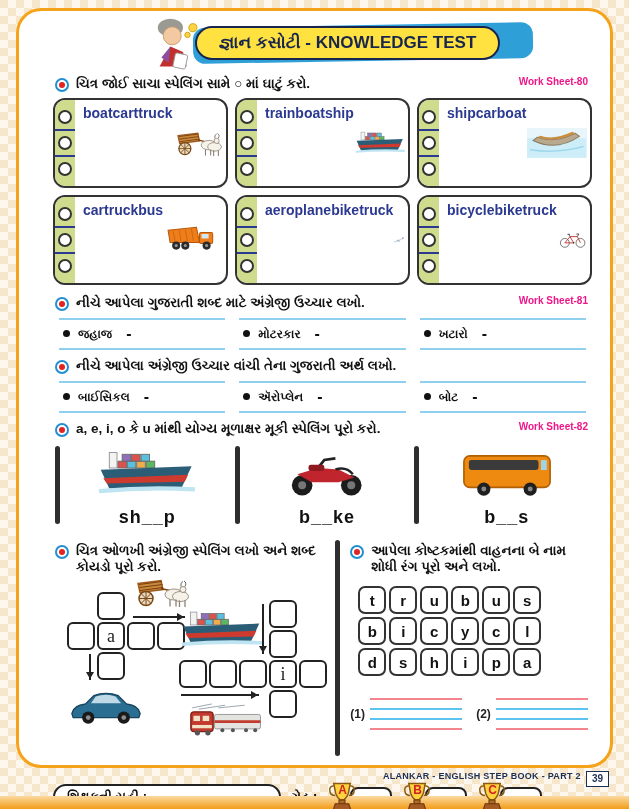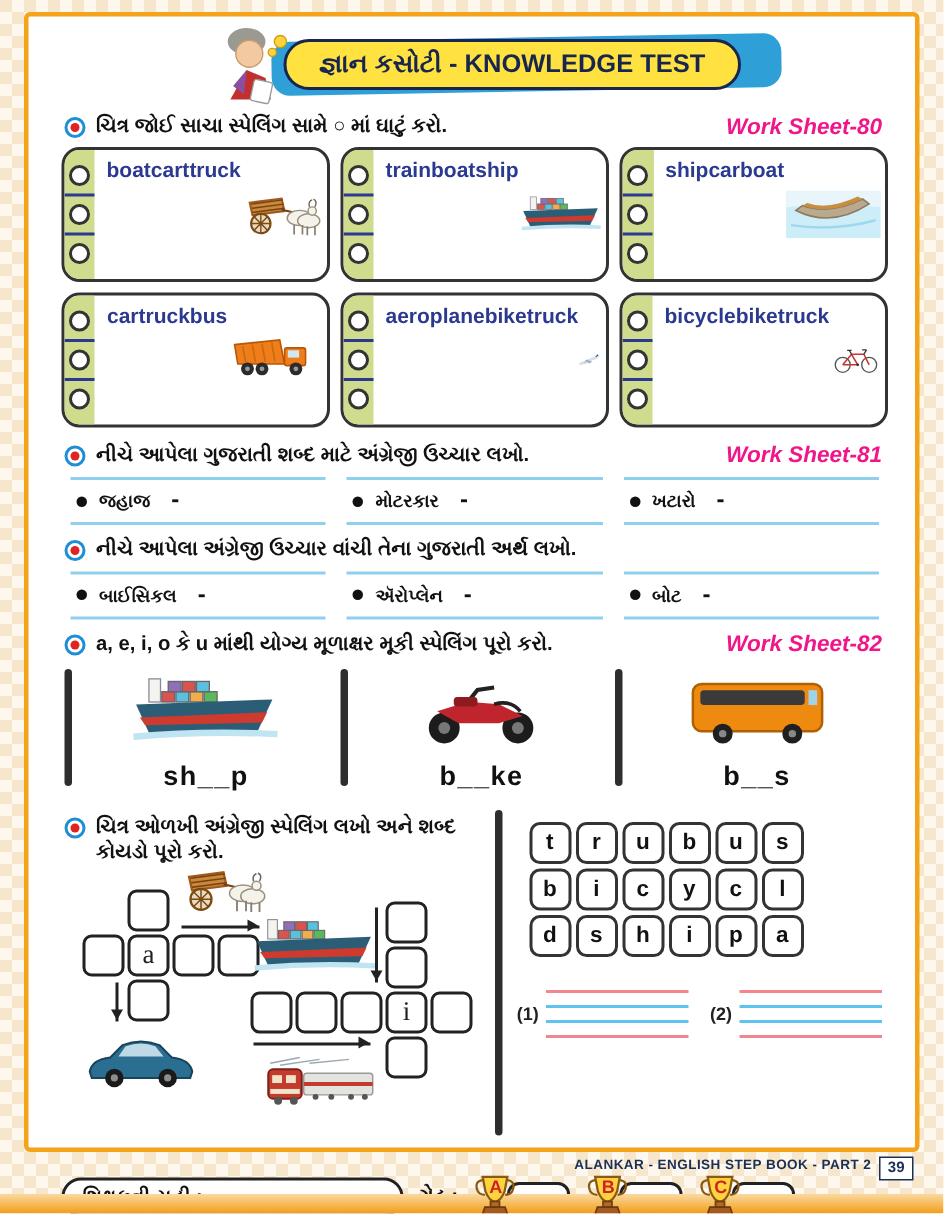--- a/index.html
+++ b/index.html
@@ -5,37 +5,37 @@
   * { box-sizing: border-box; margin: 0; padding: 0; }
   body { font-family: "Liberation Sans", sans-serif; background:#fff; }
   .page{
     position:relative; width:629px; height:809px; overflow:hidden;
     background-color:#f8ecd9;
     background-image:conic-gradient(#fdf7ee 25%, #f6e6cc 0 50%, #fdf7ee 0 75%, #f6e6cc 0);
     background-size:16px 16px;
   }
   .frame{
     position:absolute; left:16px; top:8px; width:597px; height:760px;
-    background:#fff; border:3px solid #f5a31a; border-radius:4px;
-    padding:4px 18px 0 22px;
+    background:#fff; border:3px solid #f5a31a; border-radius:25px;
+    padding:4px 18px 0 34px;
   }
   
   .header{ position:relative; display:flex; justify-content:center; align-items:center; height:56px; }
   .brush{ position:absolute; left:140px; top:10px; width:340px; height:36px; background:#2f9fd8; border-radius:12px; transform:rotate(-1deg); }
   .kid{ position:relative; width:58px; height:54px; margin-right:-8px; z-index:2; }
   .title-pill{
     position:relative; z-index:1; background:#ffe23f; border:2.5px solid #18264f; border-radius:20px;
     padding:5px 22px; font-size:17px; font-weight:bold; color:#18264f; white-space:nowrap;
   }
   
   .instr-row{ display:flex; align-items:flex-start; margin-top:5px; }
   .bullet{ flex:0 0 auto; width:14px; height:14px; border:2.5px solid #1f8fd5; border-radius:50%; margin:2px 7px 0 2px; display:flex; align-items:center; justify-content:center; background:#fff;}
   .bullet i{ width:6px; height:6px; background:#e02424; border-radius:50%; }
   .instr-text{ font-size:13.5px; font-weight:bold; color:#111; line-height:1.25; }
-  .ws-label{ margin-left:auto; font-size:15px; font-weight:bold; color:#f0168a; white-space:nowrap; padding-right:4px;font-style:italic;}
+  .ws-label{ margin-left:auto; font-size:10px; font-weight:bold; color:#f0168a; white-space:nowrap; padding-right:4px;}
   
   .boxes{ display:grid; grid-template-columns:repeat(3,1fr); gap:7px; margin-top:5px; }
   .opt-box{ display:flex; height:90px; border:2.5px solid #333; border-radius:12px; background:#fff; overflow:hidden; }
   .opt-strip{ width:34px; background:#cfdc8d; display:flex; flex-direction:column; align-items:center; justify-content:space-evenly; padding:5px 0;}
   .opt-circle{ width:14px; height:14px; border:2px solid #333; border-radius:50%; background:#fff; }
   .opt-sep{ width:20px; height:2.5px; background:#2b3990; }
   .opt-words{ display:flex; flex-direction:row; justify-content:flex-start; padding:6px 0 6px 8px; }
   .opt-word{ font-size:14px; font-weight:bold; color:#2b3990; line-height:1; }
   .opt-img{ margin-left:auto; align-self:center; margin-right:2px; }
   .veh{ display:block; }
@@ -464,20 +464,26 @@
           <span class="arr-r" style="left:128px;top:114px;width:78px"></span>
           <svg class="ximg veh" style="left:128px;top:120px" width="88" height="46">
               <use href="#s-train"></use>
             </svg>
         </div>
       </div>
 
       <div class="b-div"></div>
 
       <div class="b-right">
+        <div class="instr-row">
+          <span class="bullet">
+              <i></i>
+            </span>
+          <span class="instr-text" style="max-width:225px">આપેલા કોષ્ટકમાંથી વાહનના બે નામ શોધી રંગ પૂરો અને લખો.</span>
+        </div>
         <div class="lgrid">
           <span class="lg-cell">t</span>
           <span class="lg-cell">r</span>
           <span class="lg-cell">u</span>
           <span class="lg-cell">b</span>
           <span class="lg-cell">u</span>
           <span class="lg-cell">s</span>
           <span class="lg-cell">b</span>
           <span class="lg-cell">i</span>
           <span class="lg-cell">c</span>

